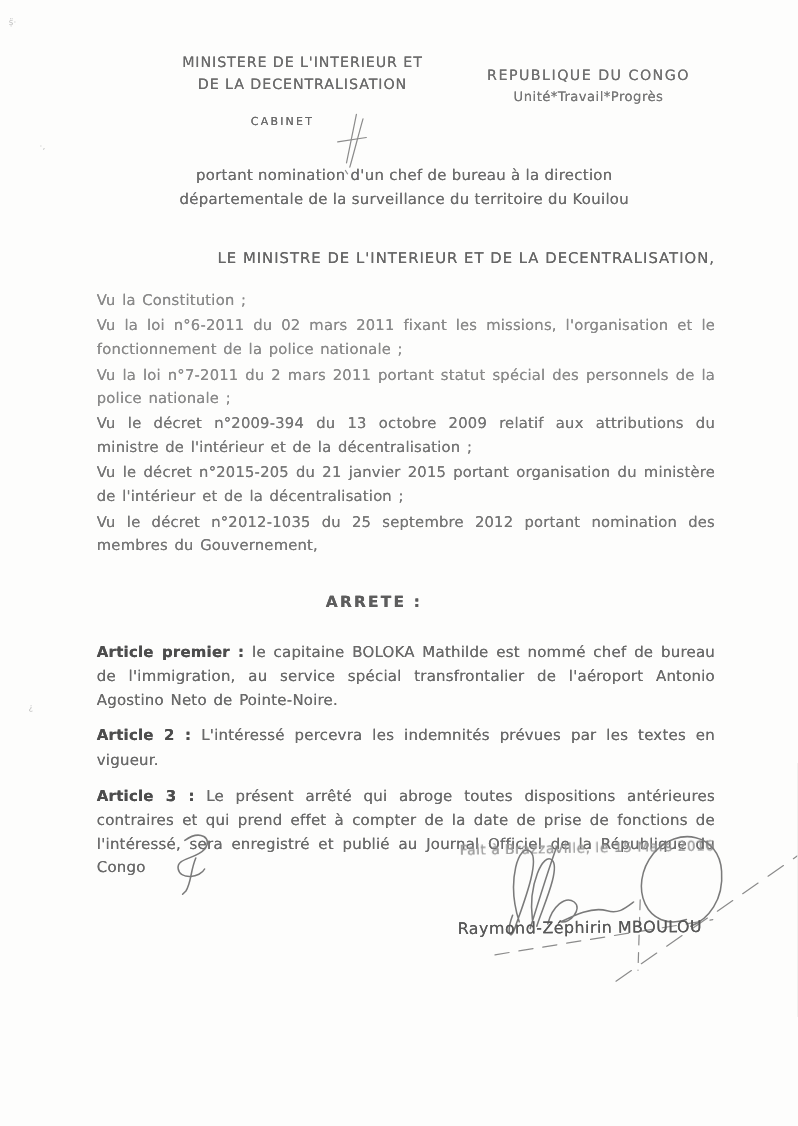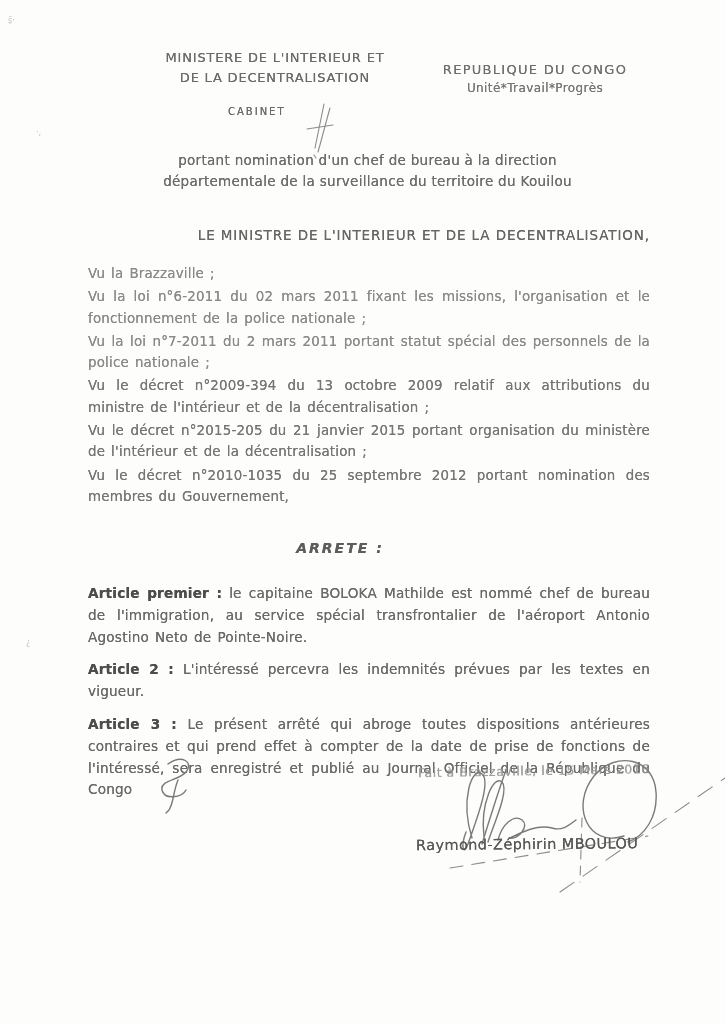--- a/index.html
+++ b/index.html
@@ -31,21 +31,21 @@
   .authority{ left:85px; top:214px; width:565px; text-align:right;
               font-size:13.5px; letter-spacing:0.9px; color:#666;margin-top:13px; }
 
   
   .visas{ left:88px; top:263px; width:562px; }
   .visa{ margin:0 0 2px 0; font-size:13.4px; line-height:21.3px;
          text-align:justify; color:#767676; letter-spacing:0.2px; word-spacing:1.5px;}
   .visa.f1{ color:#8a8a8a; }
 
   .decree-heading{ left:60px; top:540px; width:560px; text-align:center;
-                   font-size:14px; letter-spacing:2px; color:#5d5d5d; font-weight:600;font-style:italic;}
+                   font-size:14px; letter-spacing:2px; color:#5d5d5d; font-weight:600;}
 
   
   .articles{ left:88px; top:583px; width:562px; }
   .article{ margin:0 0 11px 0; font-size:13.6px; line-height:21.8px;
             text-align:justify; color:#6a6a6a; letter-spacing:0.2px; word-spacing:1.5px;}
   .article .lbl{ font-weight:bold; color:#4d4d4d; }
 
   
   .place-date{ left:418px; top:763px; width:260px; font-size:12.5px; color:#9a9a9a;
                transform:rotate(-1deg); filter:blur(0.4px); letter-spacing:0.5px;}
@@ -86,26 +86,26 @@
   </svg>
 
   <div class="abs title-block txt">
     <div>portant nomination d'un chef de bureau à la direction</div>
     <div>départementale de la surveillance du territoire du Kouilou</div>
   </div>
 
   <div class="abs authority txt">LE MINISTRE DE L'INTERIEUR ET DE LA DECENTRALISATION,</div>
 
   <div class="abs visas">
-    <p class="visa f1 txt">Vu la Brazzaville ;</p>
+    <p class="visa f1 txt">Vu la Constitution ;</p>
     <p class="visa f1 txt">Vu la loi n°6-2011 du 02 mars 2011 fixant les missions, l'organisation et le fonctionnement de la police nationale ;</p>
     <p class="visa f1 txt">Vu la loi n°7-2011 du 2 mars 2011 portant statut spécial des personnels de la police nationale ;</p>
     <p class="visa txt">Vu le décret n°2009-394 du 13 octobre 2009 relatif aux attributions du ministre de l'intérieur et de la décentralisation ;</p>
     <p class="visa txt">Vu le décret n°2015-205 du 21 janvier 2015 portant organisation du ministère de l'intérieur et de la décentralisation ;</p>
-    <p class="visa txt">Vu le décret n°2010-1035 du 25 septembre 2012 portant nomination des membres du Gouvernement,</p>
+    <p class="visa txt">Vu le décret n°2012-1035 du 25 septembre 2012 portant nomination des membres du Gouvernement,</p>
   </div>
 
   <div class="abs decree-heading txt">ARRETE :</div>
 
   <div class="abs articles">
     <p class="article txt">
       <span class="lbl">Article premier :</span>
       <span>le capitaine BOLOKA Mathilde est nommé chef de bureau de l'immigration, au service spécial transfrontalier de l'aéroport Antonio Agostino Neto de Pointe-Noire.</span>
     </p>
     <p class="article txt">

